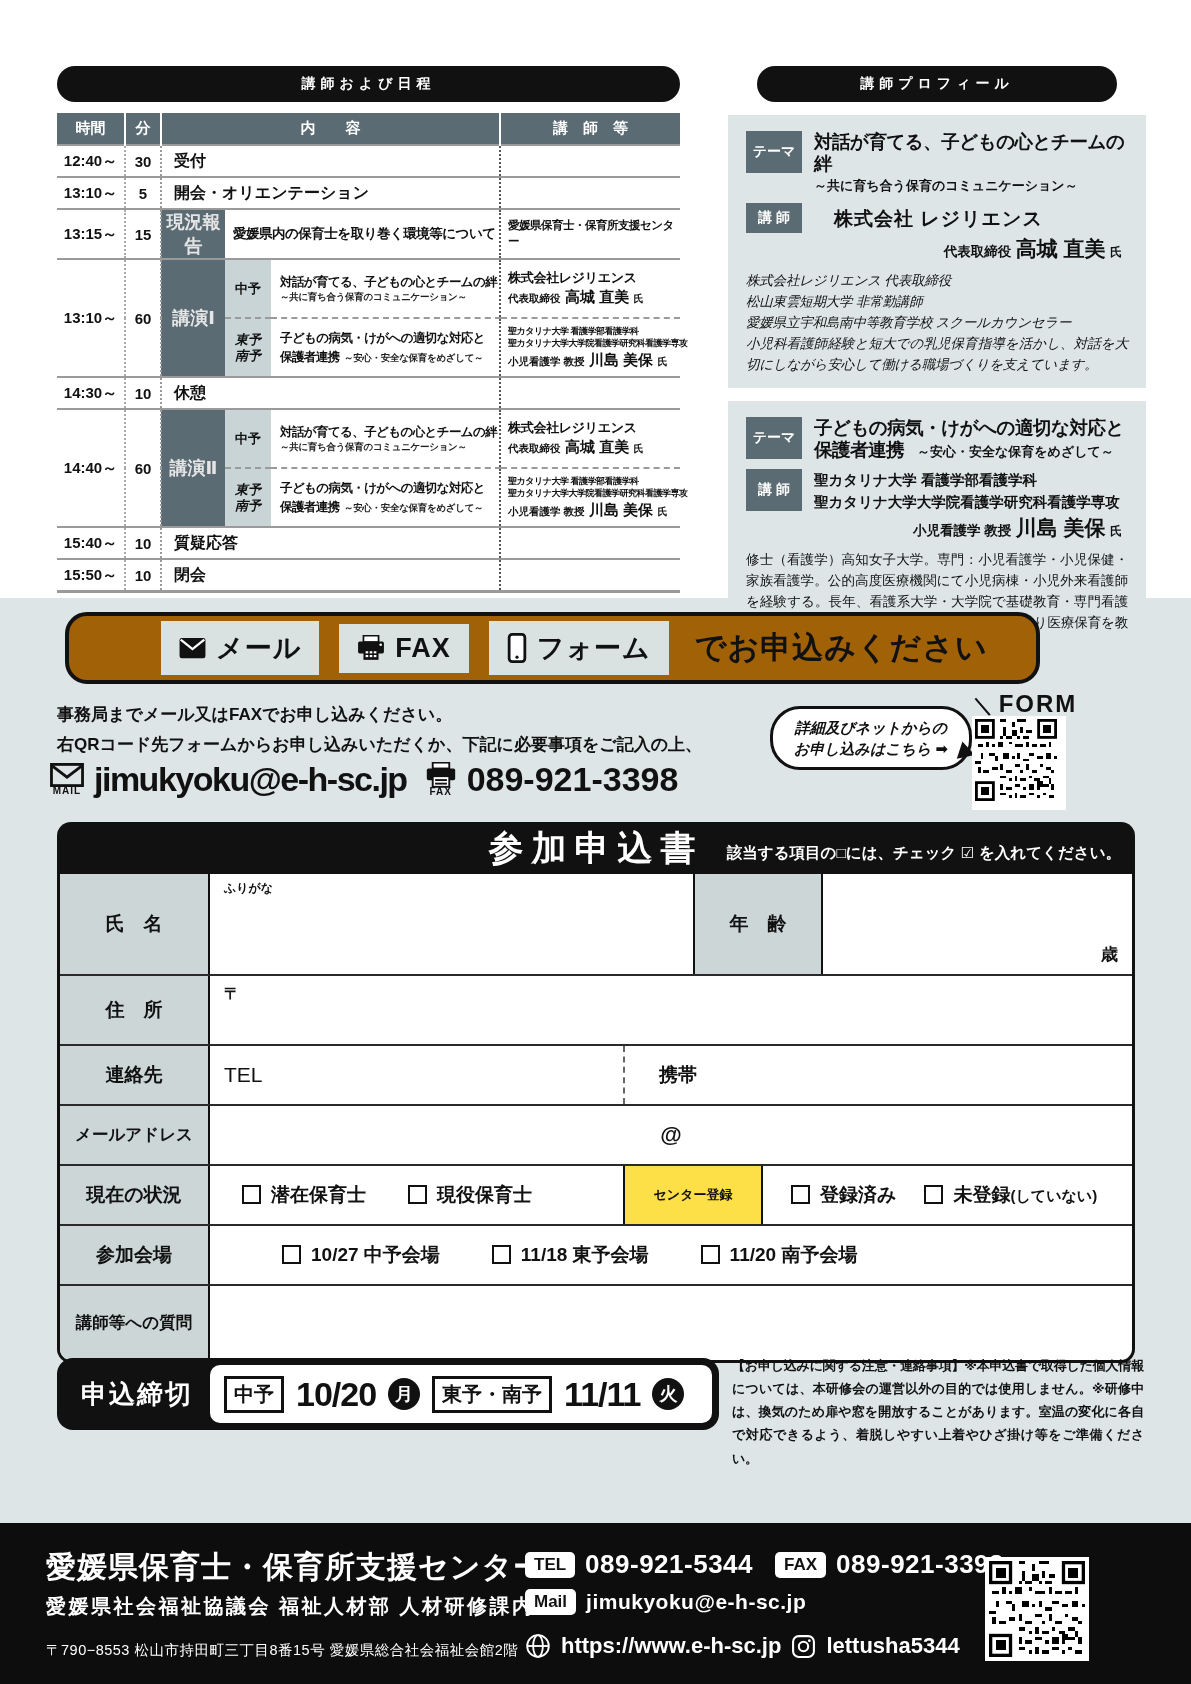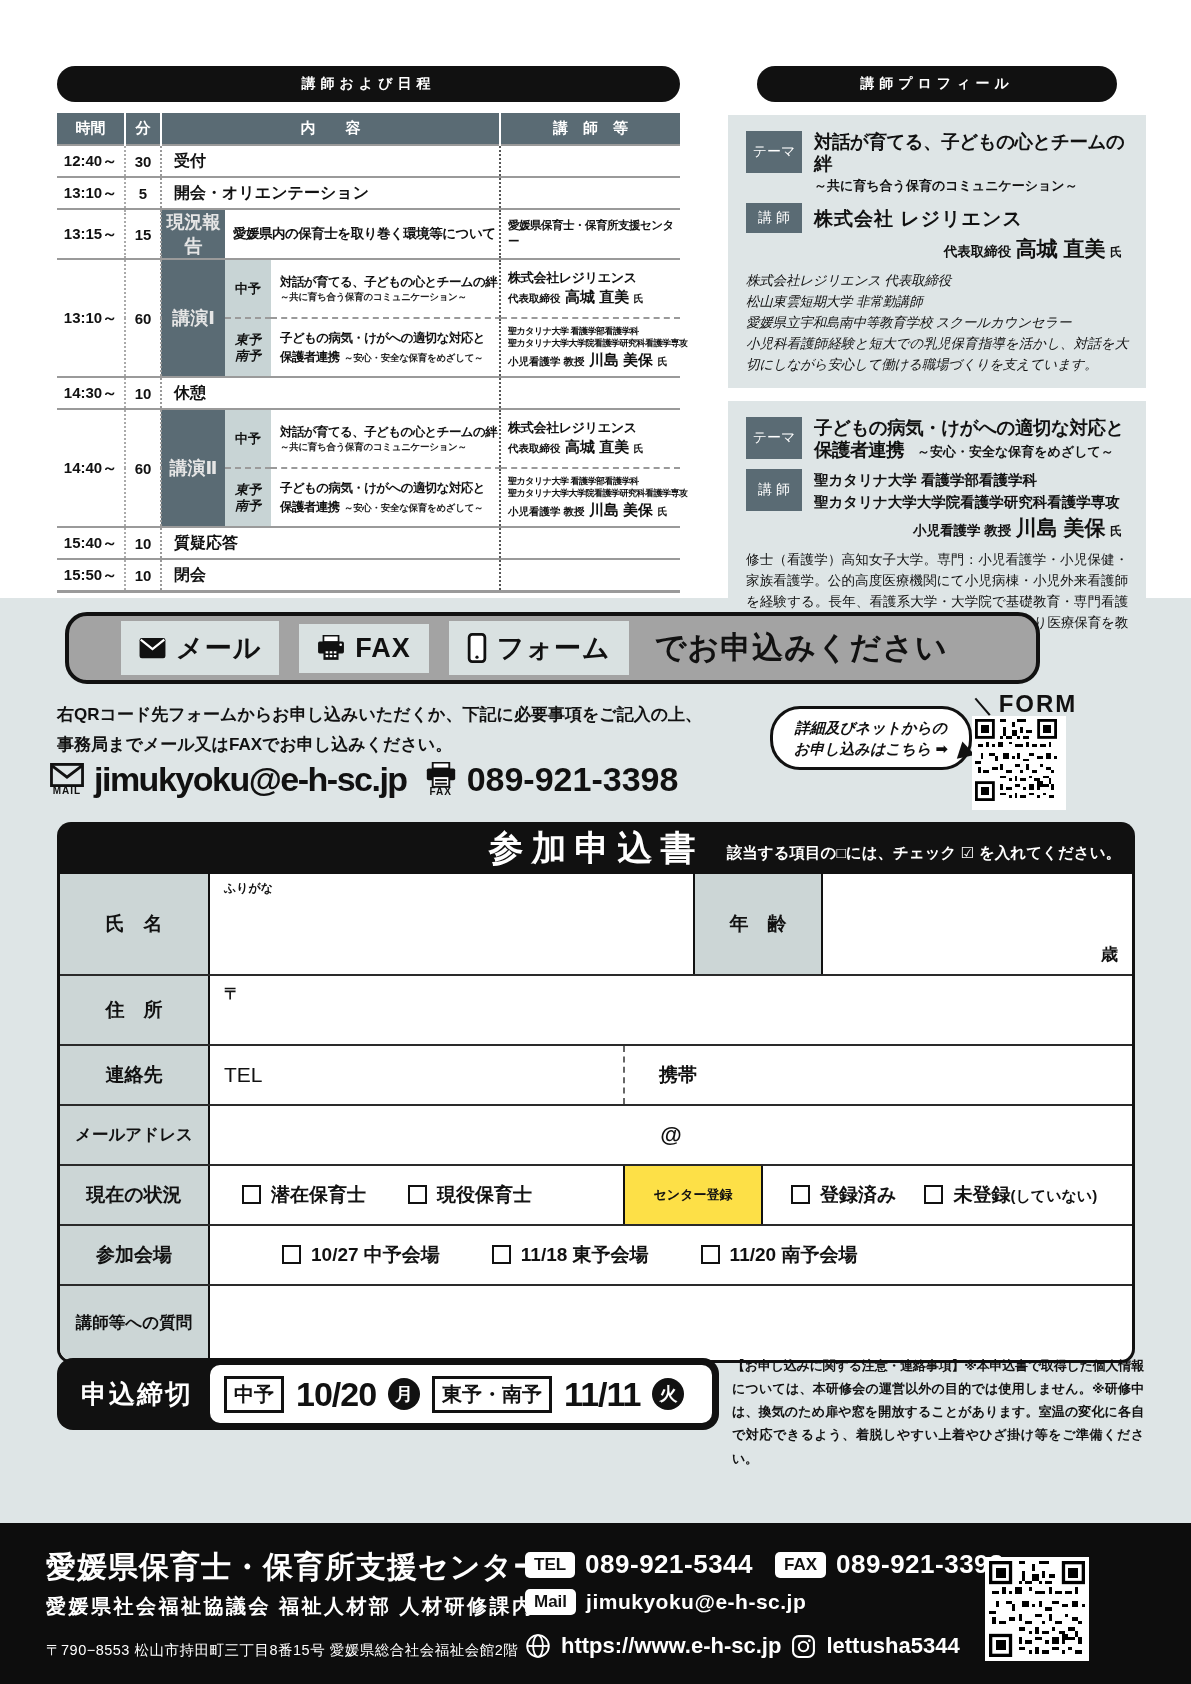--- a/index.html
+++ b/index.html
@@ -33,36 +33,36 @@
   .lo2{font-size:9px;font-weight:bold;letter-spacing:-0.5px;white-space:nowrap;}
   .lrole{font-size:10.5px;font-weight:bold;}
   .lname{font-size:15px;font-weight:bold;}
   .lhon{font-size:10px;font-weight:bold;}
   .lsm{font-size:11.5px;font-weight:bold;letter-spacing:-0.5px;}
   
   .prof-col{position:absolute;left:728px;top:66px;width:418px;}
   .prof-col .pill{width:360px;margin:0 auto;}
   .pcard{background:#dee5e6;margin-top:13px;padding:16px 18px 12px 18px;box-sizing:border-box;min-height:212px;}
   .prow{display:flex;margin-bottom:8px;}
-  .plabel{flex:0 0 56px;height:42px;background:#5a6b74;color:#fff;font-size:14px;font-weight:normal;
+  .plabel{flex:0 0 56px;height:42px;background:#5a6b74;color:#fff;font-size:14px;font-weight:bold;
           display:flex;align-items:center;justify-content:center;margin-right:12px;}
   .plabel.short{height:30px;}
   .pt1{font-size:18.5px;font-weight:bold;letter-spacing:-0.5px;line-height:1.2;}
   .pt2{font-size:13px;font-weight:bold;margin-top:2px;}
   .pt2i{font-size:13px;font-weight:bold;}
-  .porg{font-size:19px;font-weight:bold;letter-spacing:1px;margin-top:3px;}
+  .porg{font-size:19px;font-weight:bold;letter-spacing:1px;margin-top:3px;margin-left:20px;}
   .porg2{font-size:14.5px;font-weight:bold;line-height:1.35;margin-top:2px;}
   .pname{text-align:right;margin:2px 6px 8px 0;}
   .prole{font-size:13.5px;font-weight:bold;}
   .pbig{font-size:21px;font-weight:bold;}
   .phon{font-size:12px;font-weight:bold;}
   .pbio{font-size:13.5px;line-height:1.55;letter-spacing:-0.2px;text-align:justify;}
   
-  .banner{position:absolute;left:65px;top:612px;width:975px;height:72px;background:#a3a3a3;border:4px solid #111;
-          border-radius:22px;display:flex;align-items:center;box-sizing:border-box;padding-left:52px;}
+  .banner{position:absolute;left:65px;top:612px;width:975px;height:72px;background:#a16207;border:4px solid #111;
+          border-radius:22px;display:flex;align-items:center;box-sizing:border-box;padding-left:92px;}
   .chip{background:#d9e1e1;display:inline-flex;align-items:center;gap:10px;padding:9px 18px;margin-right:20px;}
   .chip span{font-size:27px;font-weight:bold;letter-spacing:1px;}
   .banner-suffix{font-size:31px;font-weight:bold;letter-spacing:1px;margin-left:6px;}
   .instr{position:absolute;left:57px;top:700px;font-size:17px;font-weight:bold;line-height:1.75;}
   .contact-line{position:absolute;left:50px;top:760px;display:flex;align-items:center;}
   .badge{display:flex;flex-direction:column;align-items:center;margin:0 10px 0 0;}
   .badge i{font-style:normal;font-size:10px;font-weight:bold;letter-spacing:1px;margin-top:-2px;}
   .email,.faxnum{font-size:34px;font-weight:bold;letter-spacing:-1.5px;}
   .faxnum{letter-spacing:0;}
   .bubble{position:absolute;left:770px;top:706px;width:196px;height:58px;background:#fff;border:3.5px solid #111;
@@ -424,22 +424,22 @@
       <svg width="20" height="30" viewBox="0 0 16 26">
           <rect x="1.2" y="1.2" width="13.6" height="23.6" rx="2.6" fill="#fff" stroke="#111" stroke-width="2.4"></rect>
           <circle cx="8" cy="21" r="1.4" fill="#111"></circle>
         </svg>
       <span>フォーム</span>
     </span>
     <span class="banner-suffix">でお申込みください</span>
   </div>
 
   <div class="instr">
+    <div>事務局までメール又はFAXでお申し込みください。</div>
     <div>右QRコード先フォームからお申し込みいただくか、下記に必要事項をご記入の上、</div>
-    <div>事務局までメール又はFAXでお申し込みください。</div>
   </div>
 
   <div class="contact-line">
     <span class="badge">
       <svg width="34" height="24" viewBox="0 0 24 17">
           <rect x="1" y="1" width="22" height="15" fill="none" stroke="#111" stroke-width="2"></rect>
           <path d="M1.5 2l10.5 8L22.5 2" stroke="#111" stroke-width="2" fill="none"></path>
         </svg>
       <i>MAIL</i>
     </span>

